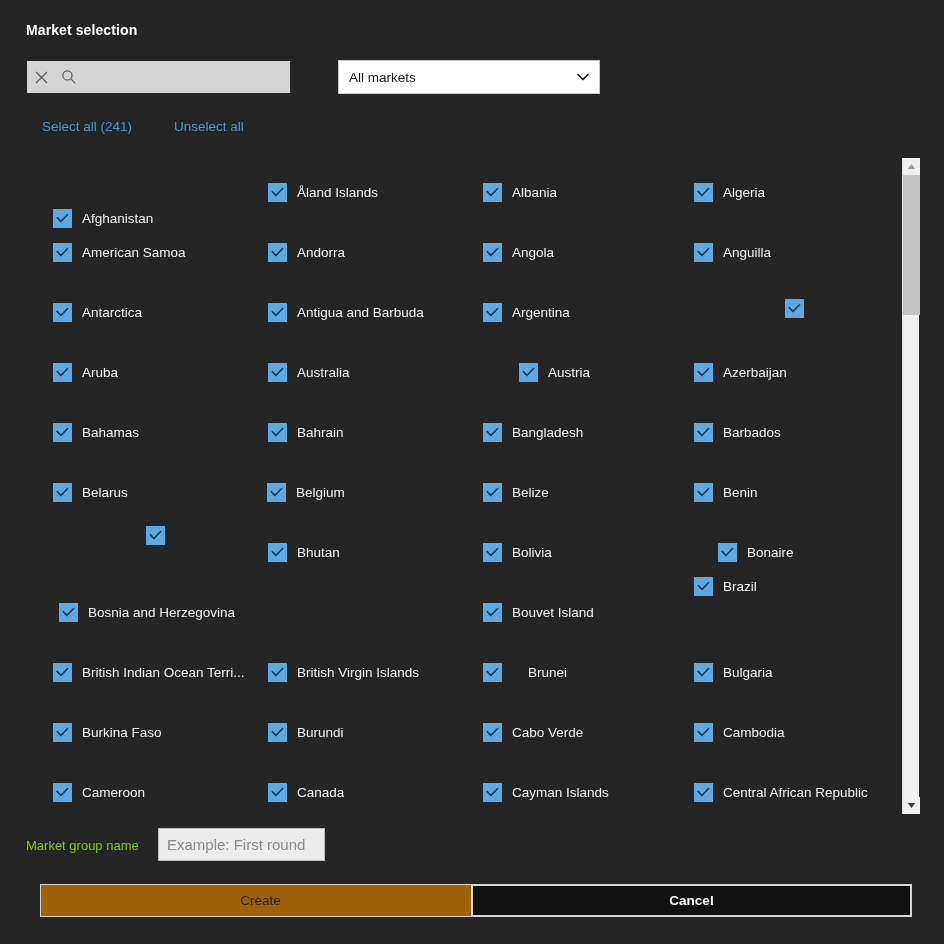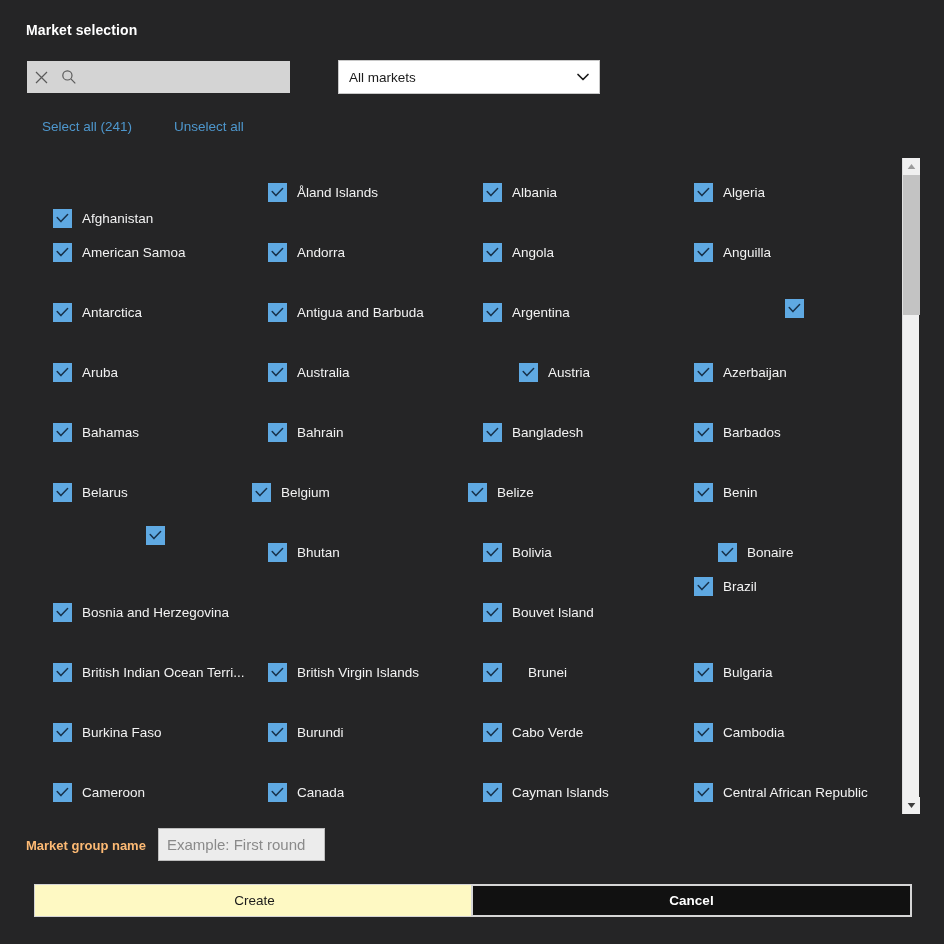--- a/index.html
+++ b/index.html
@@ -161,22 +161,22 @@
     width: 17px; height: 140px;
     background: #c3c3c3;
     cursor: pointer;
   }
 
   
   .mgn-label {
     position: absolute;
     left: 26px; top: 838px;
     font-size: 13px;
-    font-weight: bold;
-    color: #fdba74;
+    font-weight: normal;
+    color: #84cc16;
   }
   .mgn-input {
     position: absolute;
     left: 158px; top: 828px;
     width: 167px; height: 33px;
     background: #ececec;
     border: 1px solid #bdbdbd;
     font-family: "Liberation Sans", sans-serif;
     font-size: 15px;
     color: #1a1a1a;
@@ -194,23 +194,23 @@
     font-family: "Liberation Sans", sans-serif;
     font-size: 13.5px;
     display: flex;
     align-items: center;
     justify-content: center;
     cursor: pointer;
     user-select: none;
     border-radius: 0;
   }
   .btn-create {
-    left: 34px;
+    left: 40px;
     width: 441px;
-    background: #fef9c3;
+    background: #a16207;
     color: #1b1b1b;
     border: 1px solid #d4d4d4;
   }
   .btn-cancel {
     left: 471px;
     width: 441px;
     background: #111111;
     color: #ffffff;
     font-weight: bold;
     border: 2px solid #d6d6d6;
@@ -415,29 +415,29 @@
             <span class="cell-label">Barbados</span>
           </div>
           <div class="cell" style="left: 27px; top: 321px; width: 205px;">
             <span class="cbx" style="background: rgb(95, 169, 226);">
               <svg width="13" height="11" viewBox="0 0 13 11">
                 <path d="M1.2 4.6 L4.9 8.6 L11.6 1.6" stroke="#17314a" stroke-width="1.5" fill="none" stroke-linecap="round" stroke-linejoin="round"></path>
               </svg>
             </span>
             <span class="cell-label">Belarus</span>
           </div>
-          <div class="cell" style="left: 226px; top: 321px; width: 205px;">
+          <div class="cell" style="left: 241px; top: 321px; width: 205px;">
             <span class="cbx" style="background: rgb(95, 169, 226);">
               <svg width="13" height="11" viewBox="0 0 13 11">
                 <path d="M1.2 4.6 L4.9 8.6 L11.6 1.6" stroke="#17314a" stroke-width="1.5" fill="none" stroke-linecap="round" stroke-linejoin="round"></path>
               </svg>
             </span>
             <span class="cell-label">Belgium</span>
           </div>
-          <div class="cell" style="left: 442px; top: 321px; width: 205px; text-align: center;">
+          <div class="cell" style="left: 457px; top: 321px; width: 205px; text-align: center;">
             <span class="cbx" style="background: rgb(95, 169, 226);">
               <svg width="13" height="11" viewBox="0 0 13 11">
                 <path d="M1.2 4.6 L4.9 8.6 L11.6 1.6" stroke="#17314a" stroke-width="1.5" fill="none" stroke-linecap="round" stroke-linejoin="round"></path>
               </svg>
             </span>
             <span class="cell-label">Belize</span>
           </div>
           <div class="cell" style="left: 668px; top: 321px; width: 200px;">
             <span class="cbx" style="background: rgb(95, 169, 226);">
               <svg width="13" height="11" viewBox="0 0 13 11">
@@ -471,21 +471,21 @@
             <span class="cell-label">Bolivia</span>
           </div>
           <div class="cell" style="left: 668px; top: 381px; width: 200px; margin-left: 24px;">
             <span class="cbx" style="background: rgb(95, 169, 226);">
               <svg width="13" height="11" viewBox="0 0 13 11">
                 <path d="M1.2 4.6 L4.9 8.6 L11.6 1.6" stroke="#17314a" stroke-width="1.5" fill="none" stroke-linecap="round" stroke-linejoin="round"></path>
               </svg>
             </span>
             <span class="cell-label">Bonaire</span>
           </div>
-          <div class="cell" style="left: 27px; top: 441px; width: 205px; text-align: right;">
+          <div class="cell" style="left: 33px; top: 441px; width: 205px; text-align: right;">
             <span class="cbx" style="background: rgb(95, 169, 226);">
               <svg width="13" height="11" viewBox="0 0 13 11">
                 <path d="M1.2 4.6 L4.9 8.6 L11.6 1.6" stroke="#17314a" stroke-width="1.5" fill="none" stroke-linecap="round" stroke-linejoin="round"></path>
               </svg>
             </span>
             <span class="cell-label">Bosnia and Herzegovina</span>
           </div>
           <div class="cell" style="left: 457px; top: 441px; width: 205px;">
             <span class="cbx" style="background: rgb(95, 169, 226);">
               <svg width="13" height="11" viewBox="0 0 13 11">

